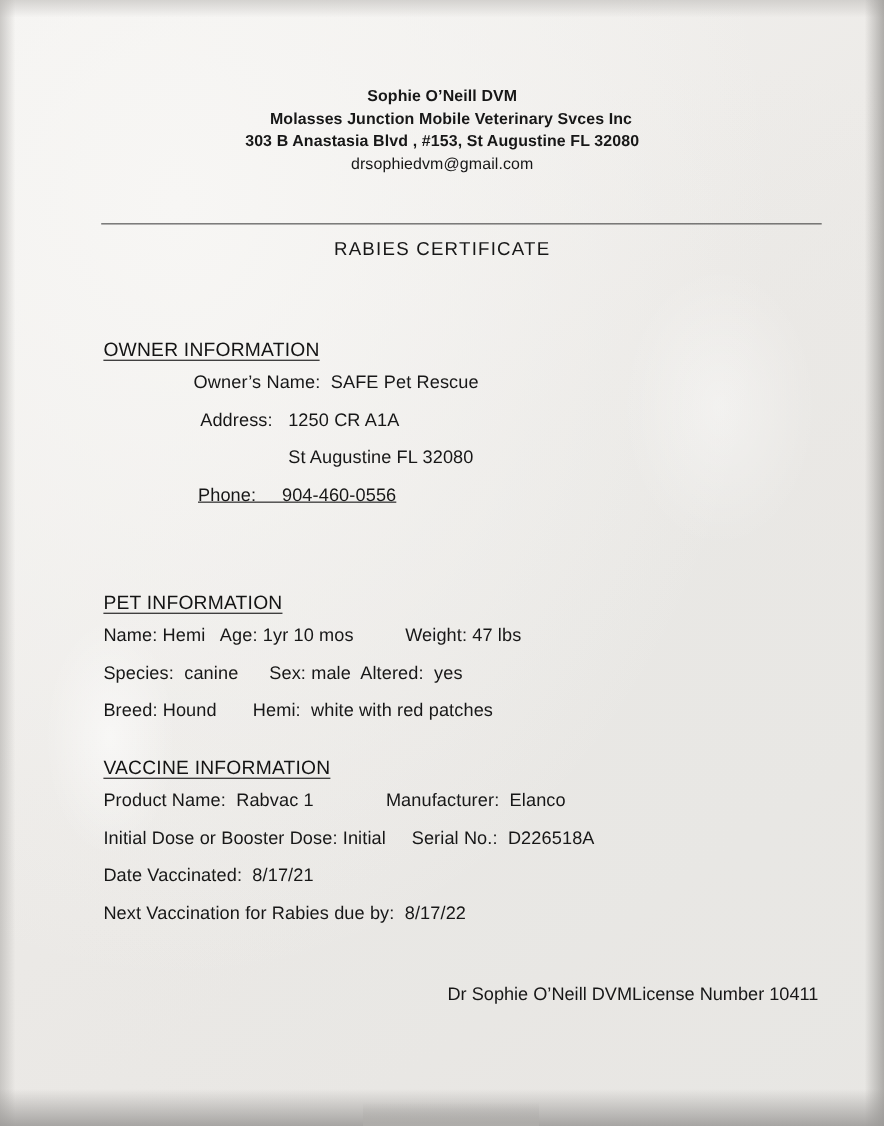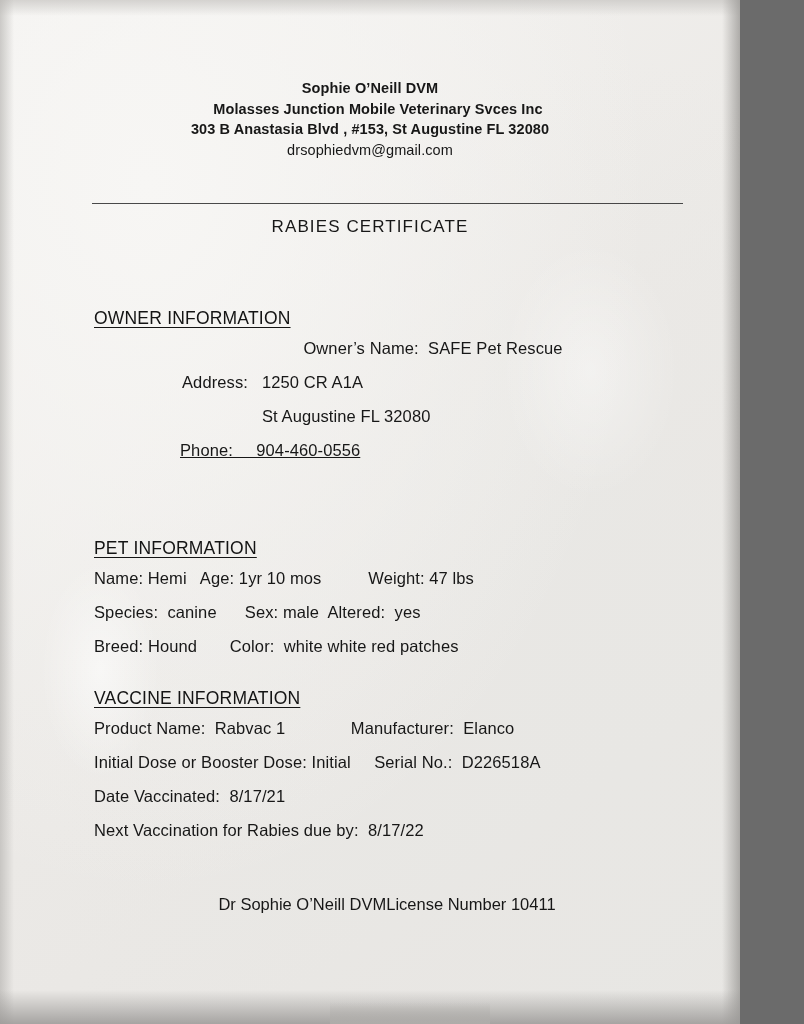--- a/index.html
+++ b/index.html
@@ -8,21 +8,21 @@
     background: #6b6b6b;
   }
   body {
     width: 804px;
     height: 1024px;
     overflow: hidden;
     font-family: "Liberation Sans", sans-serif;
   }
   .page {
     position: relative;
-    width: 740px;
+    width: 804px;
     height: 1024px;
     background: #efeeec;
     background-image:
       radial-gradient(ellipse at 20% 18%, #f7f6f4 0%, rgba(247,246,244,0) 60%),
       radial-gradient(ellipse at 85% 75%, #e8e7e4 0%, rgba(232,231,228,0) 65%),
       linear-gradient(145deg, #f4f3f1 0%, #eceae7 45%, #e7e5e2 100%);
     box-sizing: border-box;
   }
   
   .edge-top {
@@ -105,36 +105,36 @@
     color: #141414;
     margin-bottom: 10px;
   }
   .line {
     font-size: 16.5px;
     color: #171717;
     margin-bottom: 15px;
     letter-spacing: .1px;
     white-space: pre;
   }
-  .indent-1 { padding-left: 82px; text-align: center; }
+  .indent-1 { padding-left: 82px; }
   .indent-2 { padding-left: 88px; }
   .indent-3 { padding-left: 168px; }
   .indent-4 { padding-left: 86px; text-decoration: underline; }
 
   #owner-section { top: 308px; }
   #pet-section { top: 538px; }
   #vaccine-section { top: 688px; }
 
   .footer {
     position: absolute;
     left: 94px;
     right: 60px;
     top: 895px;
     display: flex;
-    justify-content: center;
+    justify-content: flex-end;
     align-items: baseline;
     font-size: 16.5px;
     color: #171717;
   }
   .smudge {
     position: absolute;
     border-radius: 50%;
     pointer-events: none;
   }
   .smudge-a {
@@ -176,21 +176,21 @@
       <div class="line indent-1">Owner’s Name:  SAFE Pet Rescue</div>
       <div class="line indent-2">Address:   1250 CR A1A</div>
       <div class="line indent-3">St Augustine FL 32080</div>
       <div class="line indent-4">Phone:     904-460-0556</div>
     </div>
 
     <div class="section" id="pet-section">
       <div class="section-title">PET INFORMATION</div>
       <div class="line">Name: Hemi   Age: 1yr 10 mos          Weight: 47 lbs</div>
       <div class="line">Species:  canine      Sex: male  Altered:  yes</div>
-      <div class="line">Breed: Hound       Color:  white white red patches</div>
+      <div class="line">Breed: Hound       Hemi:  white with red patches</div>
     </div>
 
     <div class="section" id="vaccine-section">
       <div class="section-title">VACCINE INFORMATION </div>
       <div class="line">Product Name:  Rabvac 1              Manufacturer:  Elanco</div>
       <div class="line">Initial Dose or Booster Dose: Initial     Serial No.:  D226518A</div>
       <div class="line">Date Vaccinated:  8/17/21</div>
       <div class="line">Next Vaccination for Rabies due by:  8/17/22</div>
     </div>
 

